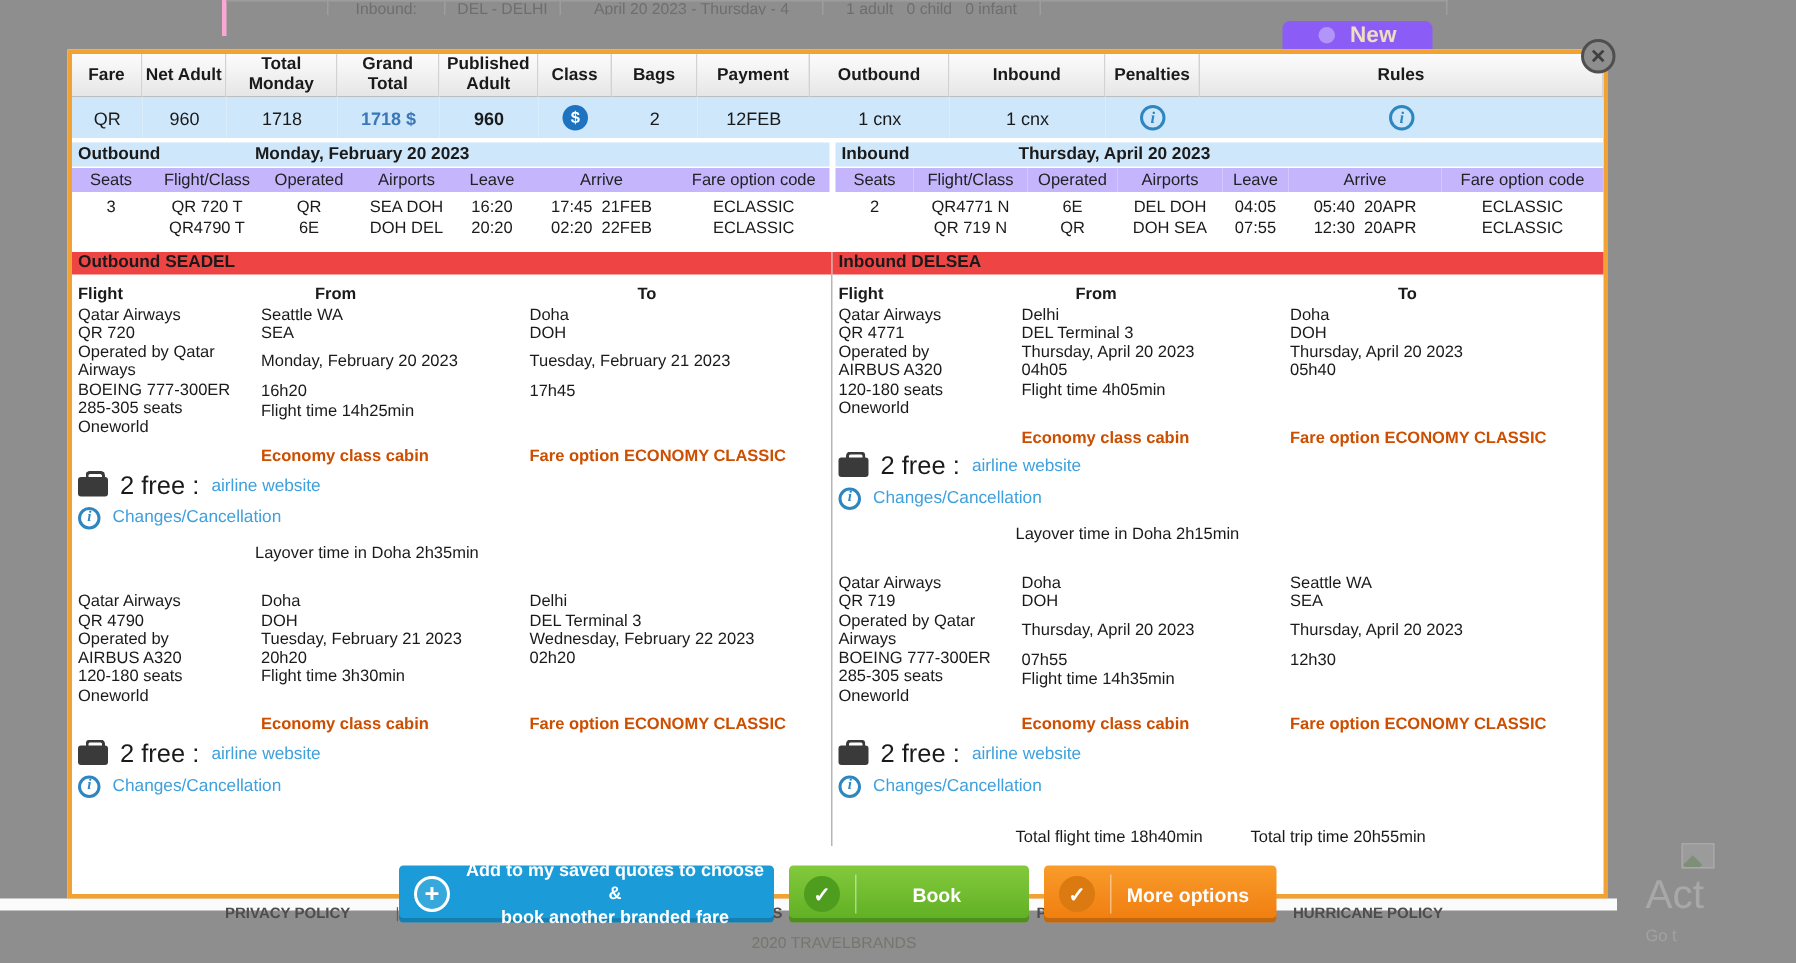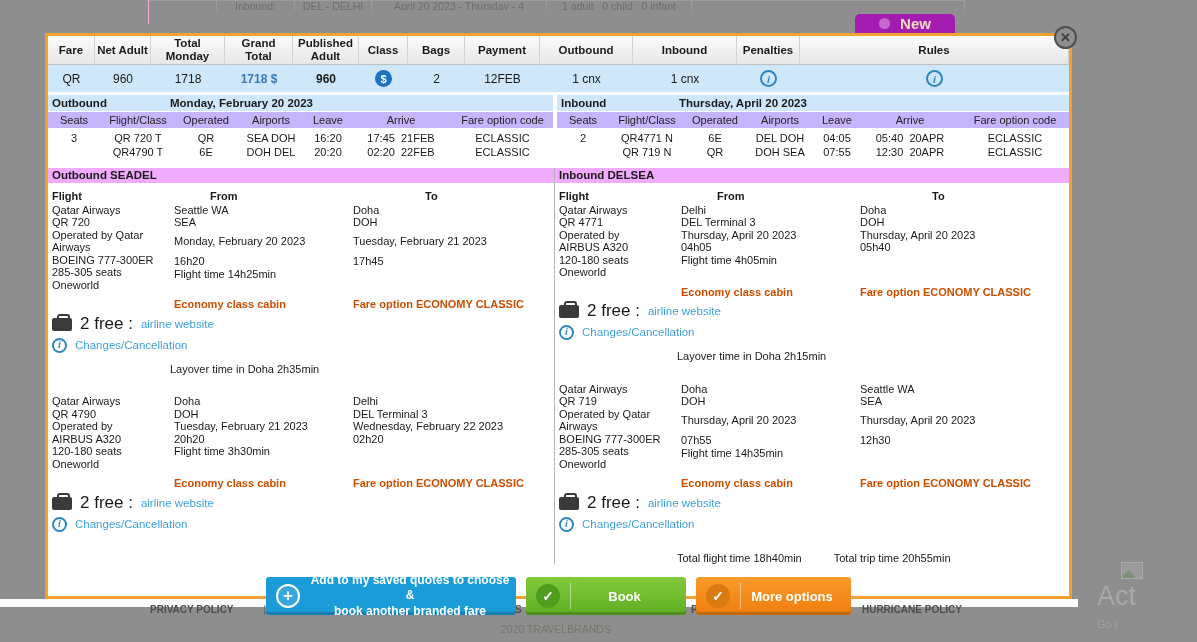--- a/index.html
+++ b/index.html
@@ -2,26 +2,26 @@
 <html><head>
 <meta charset="utf-8">
 <style>
   * { margin:0; padding:0; box-sizing:border-box; }
   html,body { width:1197px; height:642px; overflow:hidden; }
   body { background:#8e8e8e; font-family:"Liberation Sans", sans-serif; color:#1a1a1a; position:relative; }
 
   
   .bg-table { position:absolute; left:148px; top:0; width:817px; height:24px;
     display:grid; grid-template-columns:68px 78px 77px 175px 145px auto; grid-template-rows:10px 23px;
-    border-left:1px solid #f9a8d4; }
+    border-left:3px solid #f9a8d4; }
   .bg-cell { border-right:1px solid #9d9d9d; border-top:1px solid #9d9d9d; }
   .bg-cell.txt { display:flex; align-items:center; justify-content:center;
     font-size:10.5px; color:#6e6e6e; white-space:nowrap; overflow:hidden; }
   .new-btn { position:absolute; left:855px; top:14px; width:100px; height:19px;
-    background:#a21caf; border-radius:5px 5px 0 0; display:flex; align-items:center;
+    background:#8b5cf6; border-radius:5px 5px 0 0; display:flex; align-items:center;
     justify-content:center; gap:10px; color:#efdcc3; font-size:15px; font-weight:bold; }
   .new-btn .dot { width:11px; height:11px; border-radius:50%; background:rgba(255,255,255,.35); }
 
   .footer-white { position:absolute; left:0; top:599px; width:1078px; height:8px; background:#fbfbfb; }
   .footer-links { position:absolute; left:150px; top:604px; width:812px; display:flex;
     align-items:center; justify-content:space-between; font-size:10px; font-weight:bold; color:#4d4d4d; }
   .footer-links .sep { color:#5e5e5e; font-weight:normal; }
   .copyright { position:absolute; left:150px; top:623px; width:812px; text-align:center;
     font-size:10.5px; color:#77756e; }
 
@@ -61,21 +61,21 @@
   .day-bar { background:#cee7fa; height:16px; display:flex; align-items:center;
     font-size:11.5px; font-weight:bold; }
   .db-label { width:122px; padding-left:4px; }
   .flt-grid { display:grid; grid-template-columns:52px 76px 60px 70px 44px 102px auto; margin-top:1px; }
   .flth { background:#c4b5fd; font-size:11px; color:#222; text-align:center; height:16px;
     display:flex; align-items:center; justify-content:center; }
   .fltc { font-size:11px; text-align:center; padding-top:3px; line-height:14px; }
 
   .detail-wrap { display:grid; grid-template-columns:506px auto; margin-top:9px; }
   .detail-right { border-left:1px solid #b5b5b5; }
-  .sec-title { background:#f0abfc; font-size:11.5px; font-weight:bold; height:15px;
+  .sec-title { background:#ef4444; font-size:11.5px; font-weight:bold; height:15px;
     line-height:15px; padding-left:4px; }
   .detail-body { padding:4px 4px 0 4px; font-size:11px; line-height:12.5px; }
 
   .seg-grid { display:grid; grid-template-columns:118px 175px auto; column-gap:4px; }
   .seg-grid.hdr { font-weight:bold; margin:3px 0 1px 0;gap:40px; }
   .seg-col div { margin:0; }
   .tall .l-date { margin-top:6px; }
   .tall .l-time { margin-top:8px; }
 
   .cabin-row { display:grid; grid-template-columns:118px 175px auto; column-gap:4px; margin-top:7px; }

